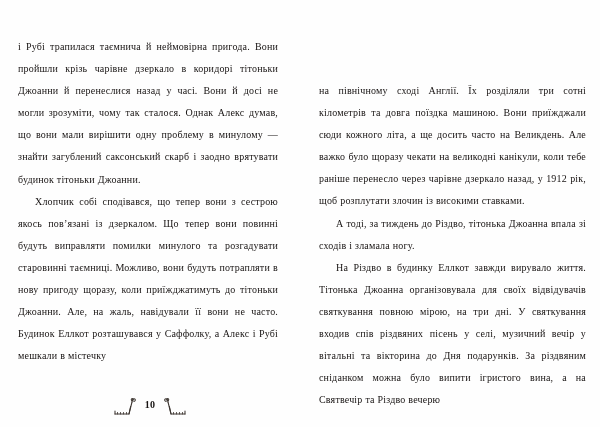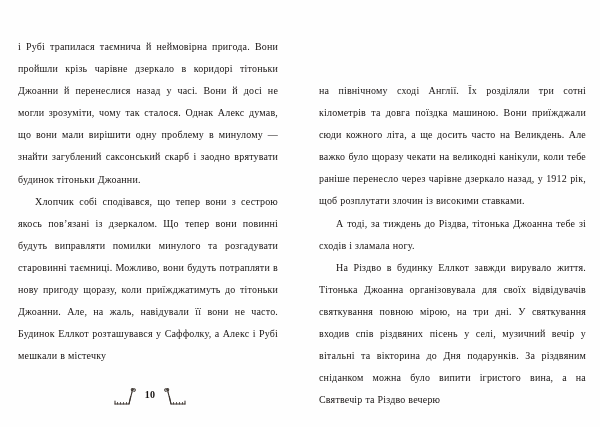--- a/index.html
+++ b/index.html
@@ -48,21 +48,21 @@
     hyphens: manual;
   }
   .para.indent { text-indent: 17px; }
   .para.cont   { text-indent: 0; }
 
   
   .folio-wrap {
     position: absolute;
     left: 0;
     right: 0;
-    bottom: 14px;
+    bottom: 4px;
     display: flex;
     align-items: center;
     justify-content: center;
     gap: 6px;
     height: 34px;
   }
   .folio-num {
     font-family: "Liberation Serif", "DejaVu Serif", serif;
     font-size: 10px;
     font-weight: 700;
@@ -113,21 +113,21 @@
             <path d="M4.5 20 L4.5 18.4 M7.5 20 L7.5 18.4 M10.5 20 L10.5 18.4 M13.5 20 L13.5 18.4" stroke-width="0.8"></path>
           </g>
         </svg>
       </span>
     </div>
   </div>
 
   <div class="page page-right">
     <div class="textblock">
       <p class="para cont">на північному сході Англії. Їх розділяли три сотні кілометрів та довга поїздка машиною. Вони приїжджали сюди кожного літа, а ще досить часто на Великдень. Але важко було щоразу чекати на великодні канікули, коли тебе раніше перенесло через чарівне дзеркало назад, у 1912 рік, щоб розплутати злочин із високими ставками.</p>
-      <p class="para indent">А тоді, за тиждень до Різдва, тітонька Джоанна тебе зі сходів і зламала ногу.</p>
+      <p class="para indent">А тоді, за тиждень до Різдво, тітонька Джоанна впала зі сходів і зламала ногу.</p>
       <p class="para indent">На Різдво в будинку Еллкот завжди вирувало життя. Тітонька Джоанна організовувала для своїх відвідувачів святкування повною мірою, на три дні. У святкування входив спів різдвяних пісень у селі, музичний вечір у вітальні та вікторина до Дня подарунків. За різдвяним сніданком можна було випити ігристого вина, а на Святвечір та Різдво вечерю</p>
     </div>
 
     <div class="folio-wrap">
       <span class="orn">
         <svg width="30" height="26" viewBox="0 0 30 26" fill="none" stroke="currentColor" stroke-width="1" stroke-linecap="round">
           <circle cx="10.5" cy="16" r="6.4"></circle>
           <circle cx="10.5" cy="16" r="5" stroke-width="0.6"></circle>
           <path d="M10.5 16 L10.5 12.6 M10.5 16 L13.2 17.6" stroke-width="0.75"></path>
           <path d="M10.5 9.6 L10.5 7.6"></path>

